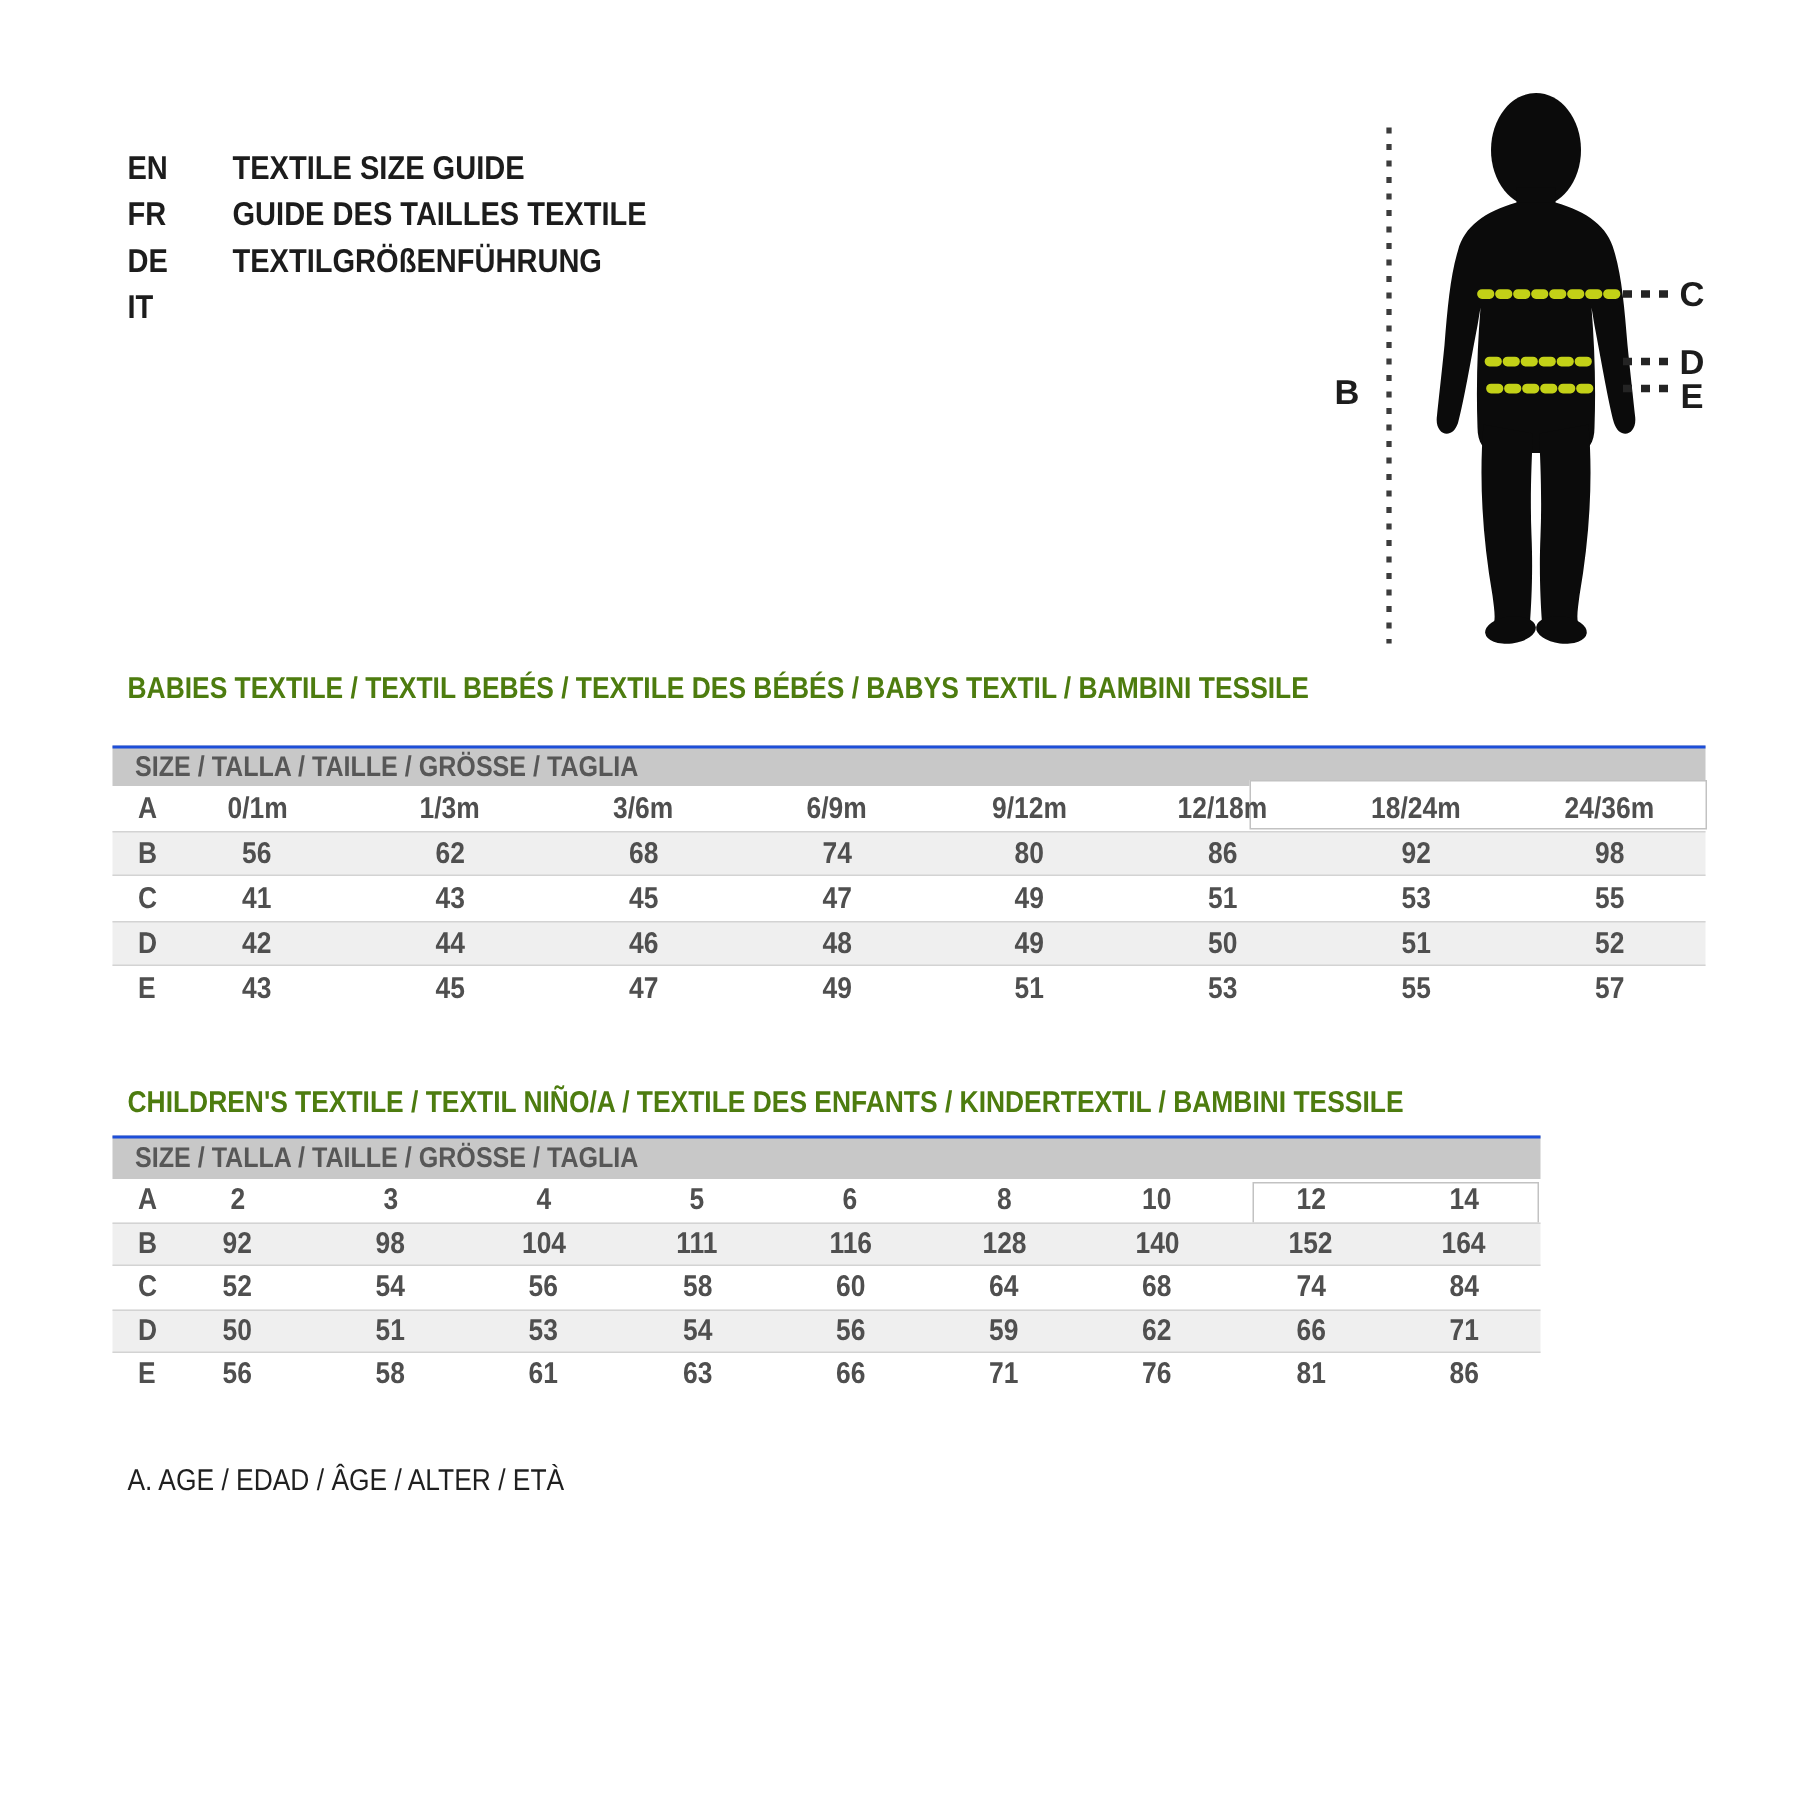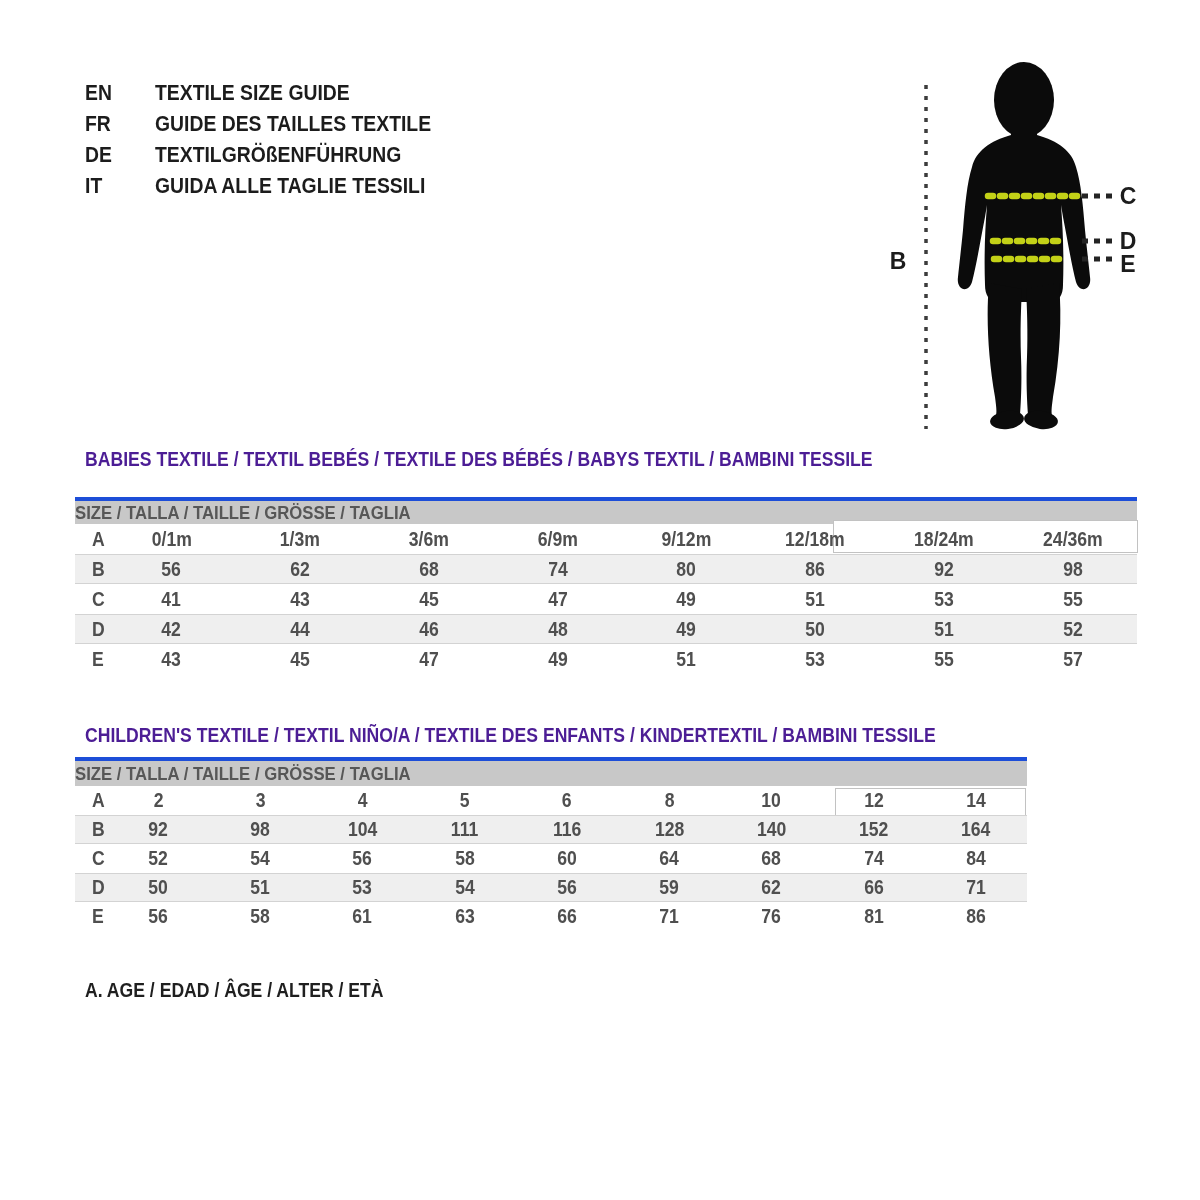--- a/index.html
+++ b/index.html
@@ -6,59 +6,58 @@
   body{
     width:1200px;height:1200px;position:relative;background:#ffffff;
     font-family:"Liberation Sans","DejaVu Sans",sans-serif;
     -webkit-font-smoothing:antialiased;overflow:hidden;
   }
   
   .cnd{display:inline-block;transform:scaleX(.88);transform-origin:0 50%;white-space:nowrap;}
   .cndc{display:inline-block;transform:scaleX(.88);transform-origin:50% 50%;white-space:nowrap;}
 
   
-  .lang-list{position:absolute;left:85px;top:77px;}
+  .lang-list{position:absolute;left:85px;top:96px;}
   .lang-row{display:flex;height:31px;align-items:center;font-weight:700;font-size:22px;color:#1c1c1c;}
   .lang-code{width:70px;}
   
   .figure-wrap{position:absolute;left:870px;top:45px;width:300px;height:400px;}
   
-  .section-title{position:absolute;left:85px;height:24px;font-weight:700;font-size:20px;color:#4c1d95;}
+  .section-title{position:absolute;left:85px;height:24px;font-weight:700;font-size:20px;color:#4d7c0f;}
   
   .size-table{position:absolute;left:75px;}
-  .thead{background:#c8c8c8;border-top:4px solid #1d4ed8;box-sizing:border-box;
-         font-weight:700;font-size:19px;color:#575757;display:flex;align-items:center;}
+  .thead{background:#c8c8c8;border-top:2px solid #1d4ed8;box-sizing:border-box;
+         font-weight:700;font-size:19px;color:#575757;display:flex;align-items:center;padding-left:15px;}
   .trow{display:flex;position:relative;z-index:2;font-weight:700;font-size:20px;color:#4f4f4f;box-sizing:border-box;}
   .trow.shaded{background:#efefef;border-top:1px solid #d3d3d3;border-bottom:1px solid #d3d3d3;}
   .cell{flex:1;display:flex;align-items:center;justify-content:center;}
   .label-cell{flex:0 0 32px;justify-content:flex-start;padding-left:17px;box-sizing:border-box;}
   .hl-box{position:absolute;background:#ffffff;border:1px solid #c2c2c2;z-index:1;box-sizing:border-box;}
   
   .legend{position:absolute;left:85px;top:976px;}
-  .legend-row{height:29.5px;display:flex;align-items:center;font-weight:700;font-size:20px;color:#1f1f1f;}
+  .legend-row{height:29.5px;display:flex;font-weight:400;font-size:20px;color:#1f1f1f;}
 </style>
 </head>
 <body>
 
 <div class="lang-list">
   <div class="lang-row">
     <div class="lang-code"><span class="cnd">EN</span></div>
     <div><span class="cnd">TEXTILE SIZE GUIDE</span></div>
   </div>
   <div class="lang-row">
     <div class="lang-code"><span class="cnd">FR</span></div>
     <div><span class="cnd">GUIDE DES TAILLES TEXTILE</span></div>
   </div>
   <div class="lang-row">
     <div class="lang-code"><span class="cnd">DE</span></div>
     <div><span class="cnd">TEXTILGRÖßENFÜHRUNG</span></div>
   </div>
   <div class="lang-row">
     <div class="lang-code"><span class="cnd">IT</span></div>
-    <div><span class="cnd">GUIDA ALLE TAGLIE TESSILI</span></div>
   </div>
 </div>
 
 <div class="figure-wrap">
   <svg width="300" height="400" viewBox="0 0 300 400">
 
     <line x1="56" y1="40" x2="56" y2="384" stroke-width="3.5" stroke-dasharray="4 7" stroke="#3c3c3c"></line>
 
     <g>
       <ellipse cx="154" cy="55" rx="30" ry="38" fill="#0b0b0b"></ellipse>

